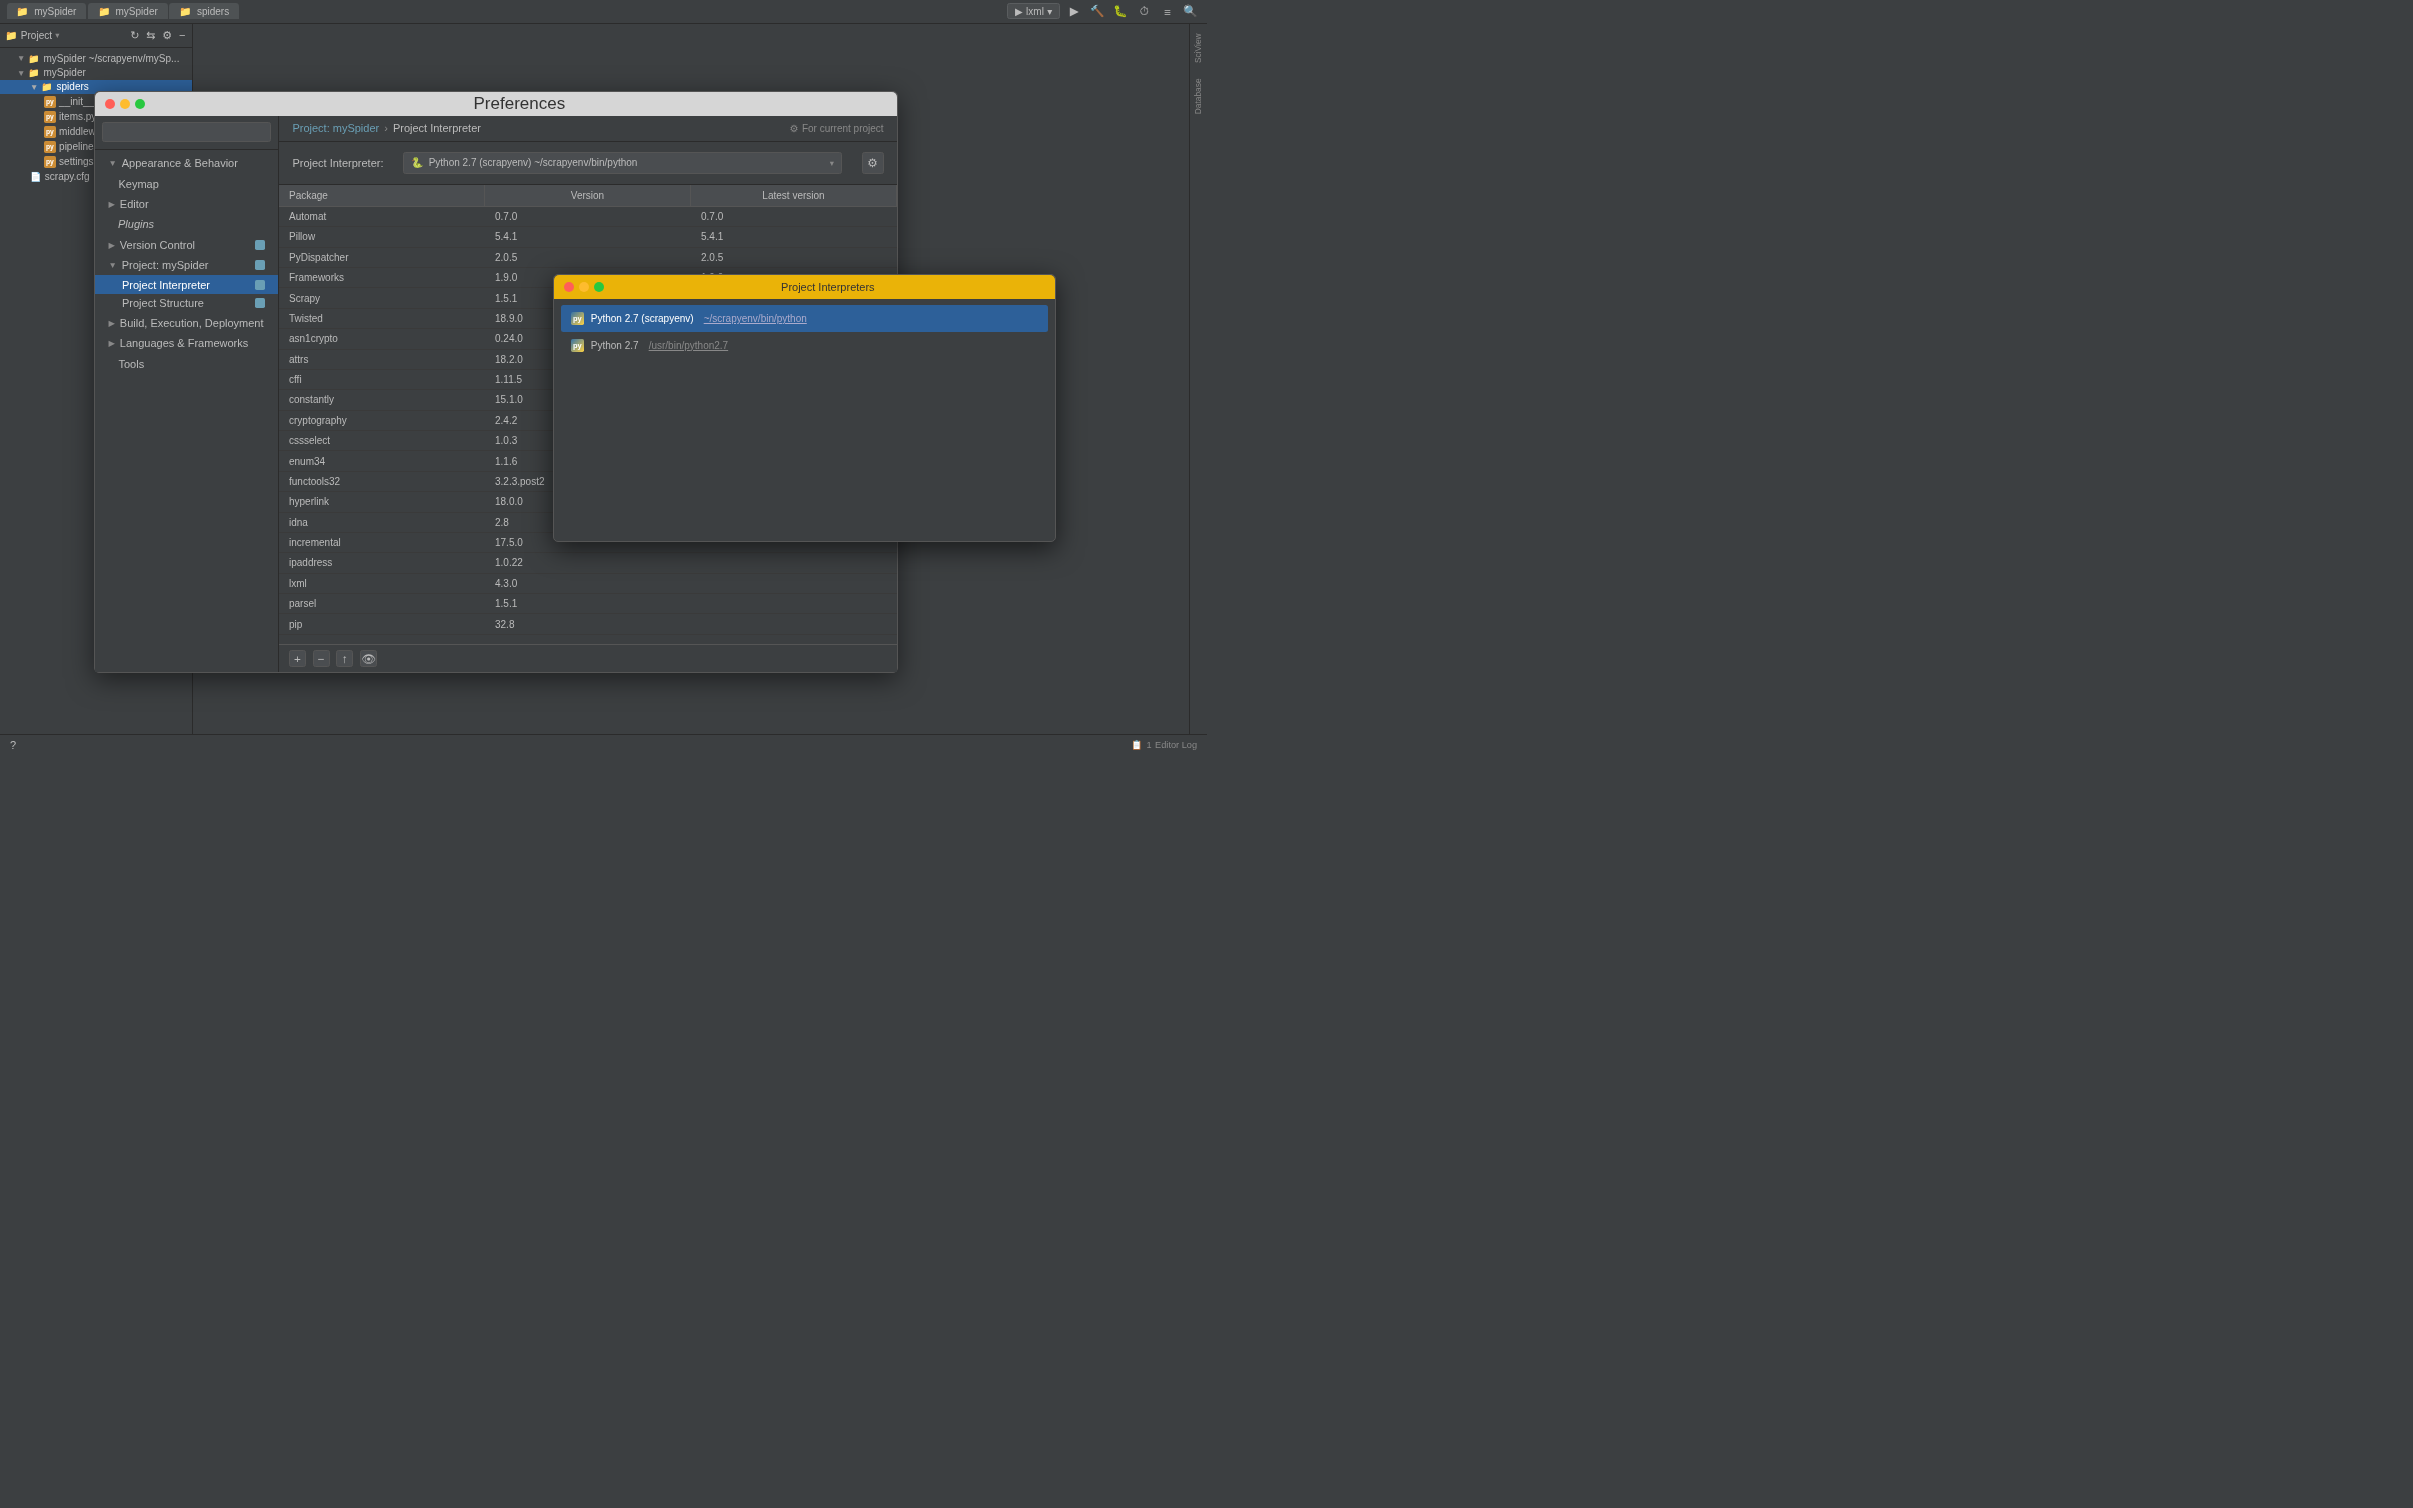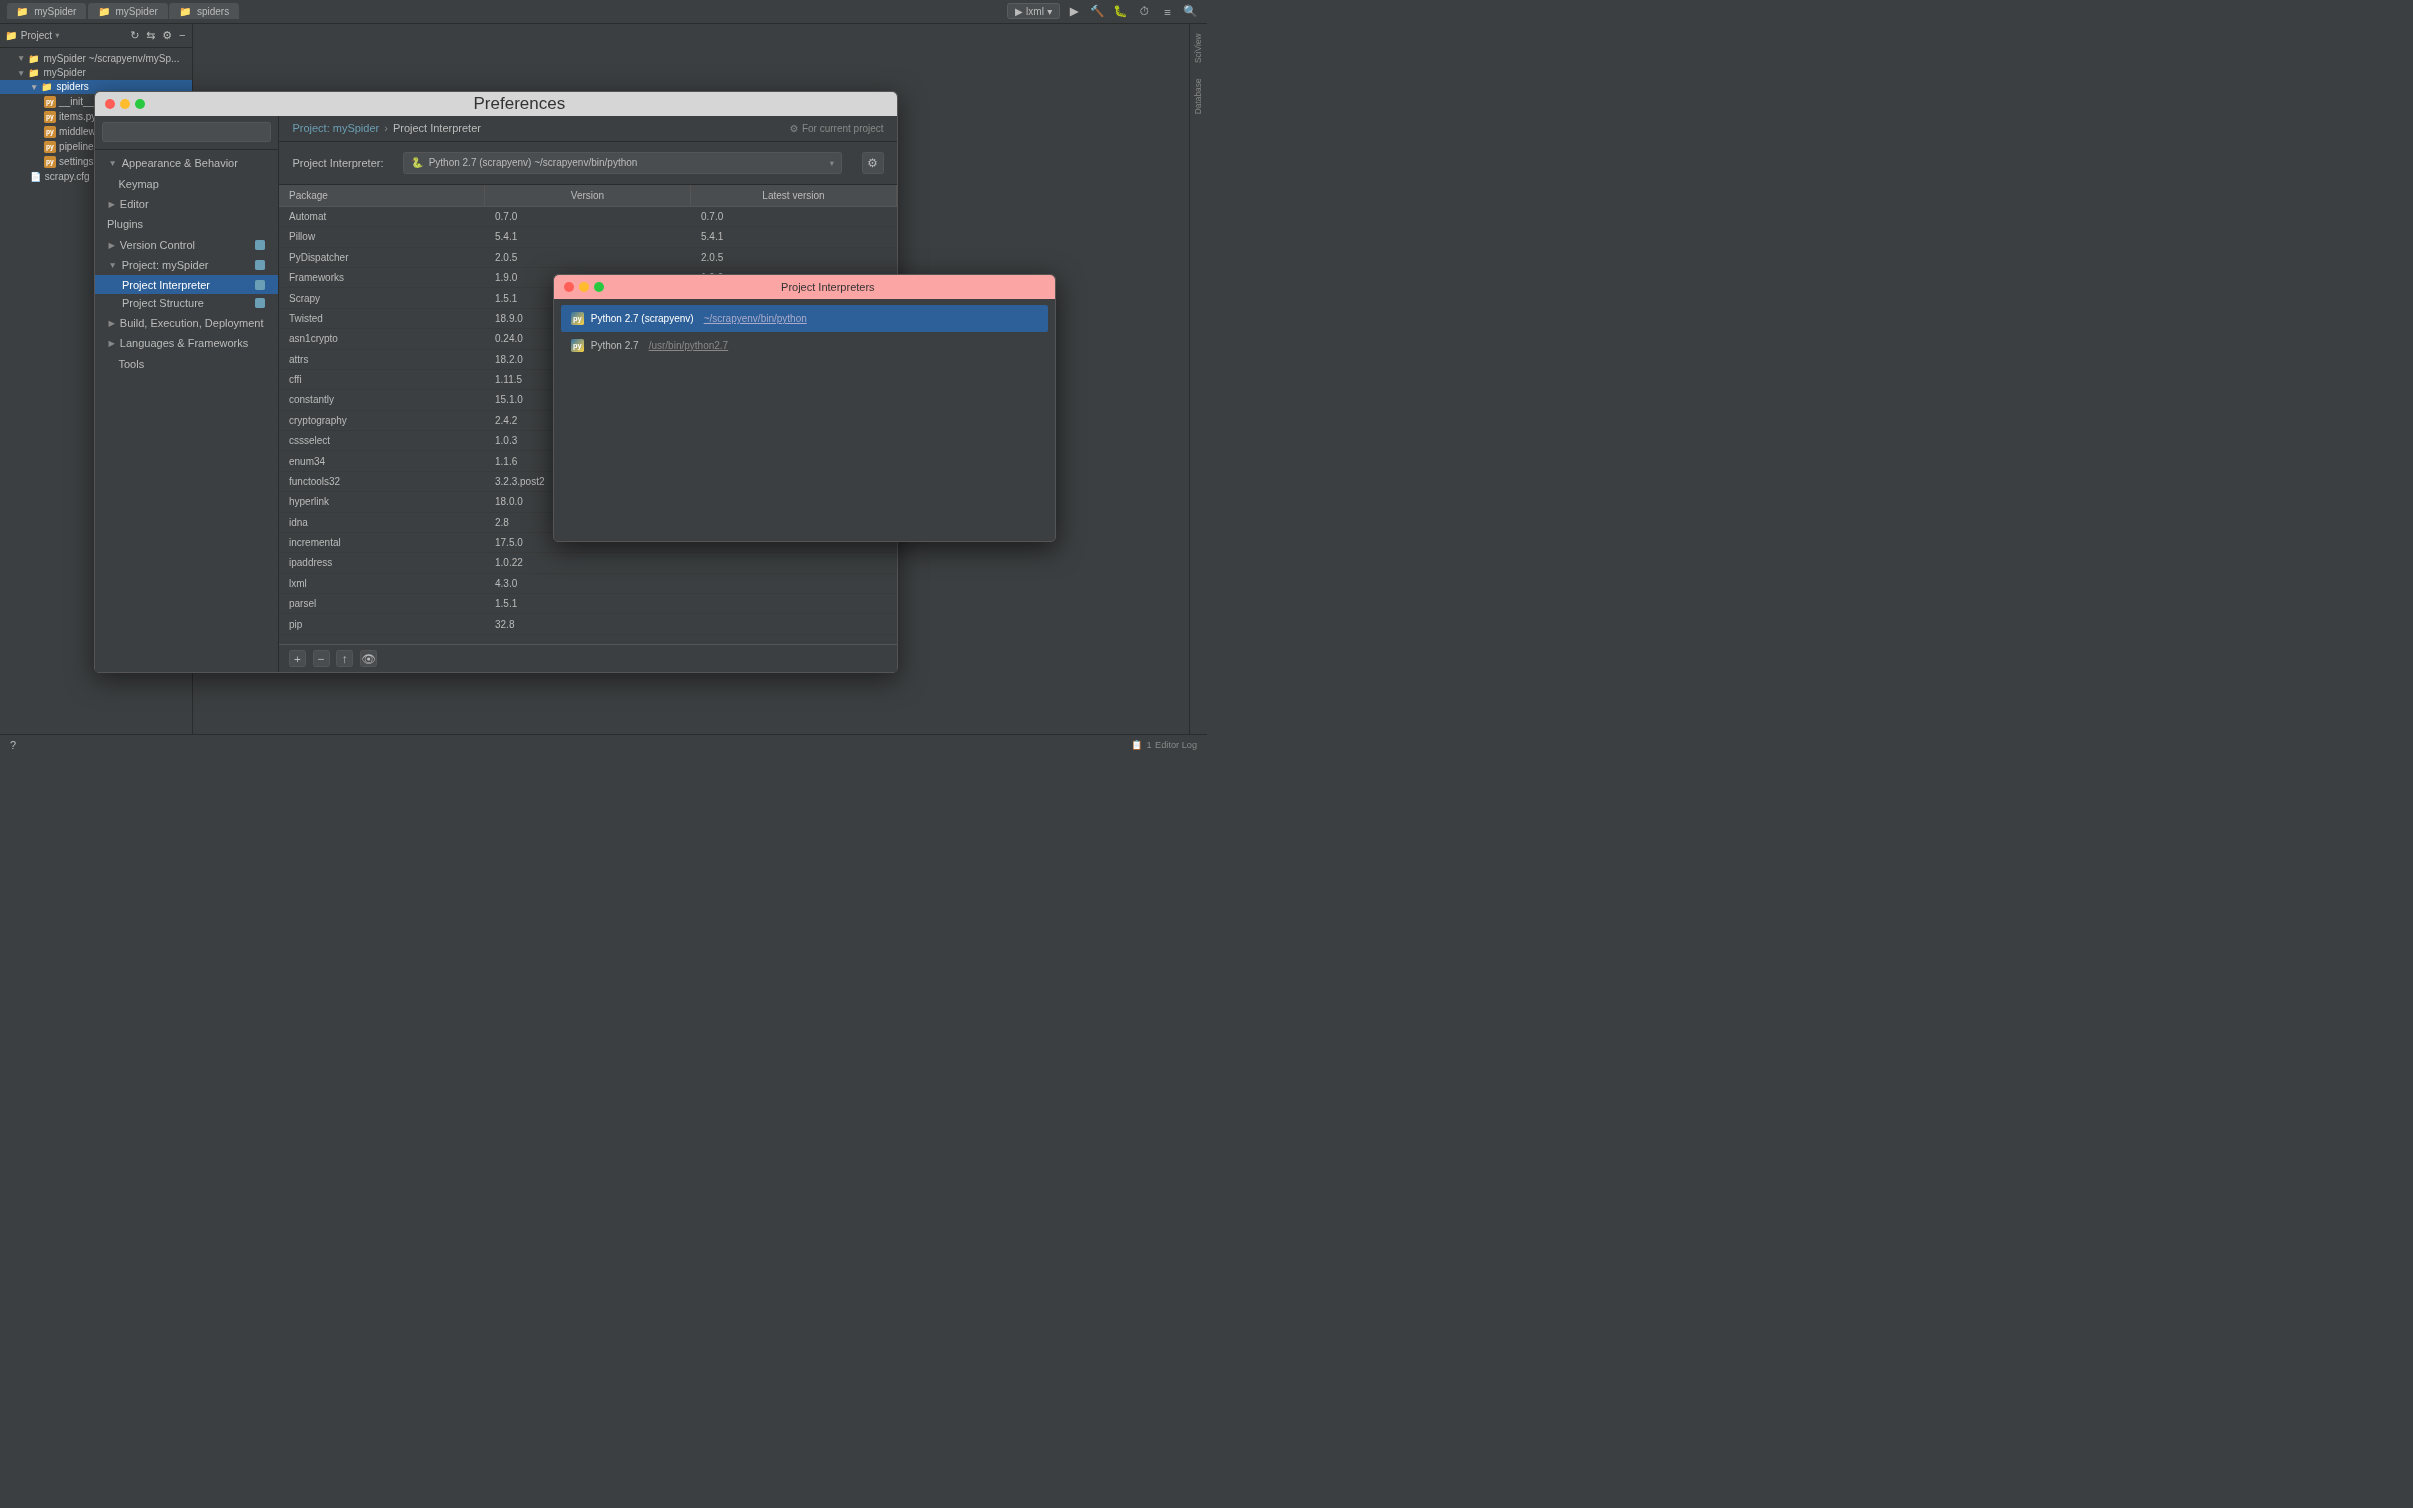--- a/index.html
+++ b/index.html
@@ -79,21 +79,21 @@
     .pkg-row { display: grid; grid-template-columns: 1fr 1fr 1fr; border-bottom: 0.8px solid #3a3a3a; }
     .pkg-cell { padding: 4.2px 10px; font-size: 10px; color: #bbbbbb; }
     .pkg-cell.update-available { color: #bbbbbb; display: flex; align-items: center; gap: 3.4px; }
     .update-arrow { color: #e8a84b; font-size: 8.4px; }
 
     .pkg-table-footer { padding: 5px 10px; display: flex; gap: 6.7px; align-items: center; border-top: 0.8px solid #555; background: #3c3f41; }
     .footer-btn { width: 17px; height: 17px; background: #4a4d50; border: 0.8px solid #555; border-radius: 2.5px; display: flex; align-items: center; justify-content: center; cursor: pointer; color: #bbbbbb; font-size: 11.7px; }
 
     
     .interp-popup { position: absolute; top: 274px; left: 553px; width: 503px; height: 268px; background: #3c3f41; border: 0.8px solid #555; border-radius: 5px; box-shadow: 0 6.7px 27px rgba(0,0,0,0.6); display: flex; flex-direction: column; }
-    .interp-popup-titlebar { background: #fca5a5; border-radius: 5px 5px 0 0; height: 23.5px; display: flex; align-items: center; padding: 0 10px; }
+    .interp-popup-titlebar { background: #eab308; border-radius: 5px 5px 0 0; height: 23.5px; display: flex; align-items: center; padding: 0 10px; }
     .interp-popup-title { flex: 1; text-align: center; font-size: 11px; color: #333; font-weight: 500; }
     .interp-popup-body { flex: 1; padding: 6.7px; }
     .interp-list-item { padding: 6.7px 10px; font-size: 10px; color: #bbbbbb; cursor: pointer; border-radius: 2.5px; display: flex; align-items: center; gap: 6.7px; }
     .interp-list-item.selected { background: #2d6099; color: #ffffff; }
     .interp-list-item .path { color: #888; font-size: 10px; margin-left: 3.4px; text-decoration: underline; }
     .interp-list-item.selected .path { color: #aac; }
     .python-icon { width: 13.4px; height: 13.4px; border-radius: 1.7px; background: linear-gradient(135deg, #3572a5, #ffd343); display: flex; align-items: center; justify-content: center; font-size: 7.5px; color: white; font-weight: bold; }
 
     
     .status-bar { position: absolute; bottom: 0; left: 0; width: 100%; height: 20px; background: #3c3f41; border-top: 0.8px solid #2b2b2b; display: flex; align-items: center; padding: 0 10px; gap: 6.7px; }
@@ -219,21 +219,21 @@
           <span style="font-size:8.4px; color:#888;">▼</span>
           <span>Appearance &amp; Behavior</span>
         </div>
         <div class="nav-item" style="padding-left: 23.5px;">
           <span>Keymap</span>
         </div>
         <div class="nav-item">
           <span style="font-size:8.4px; color:#888;">▶</span>
           <span>Editor</span>
         </div>
-        <div class="nav-item" style="padding-left: 12px;">
+        <div class="nav-item" style="padding-left: 23px; font-style: italic;">
           <span>Plugins</span>
         </div>
         <div class="nav-item">
           <span style="font-size:8.4px; color:#888;">▶</span>
           <span>Version Control</span>
           <span style="margin-left: auto; width:10px; height:10px; background:#6a9fb5; border-radius:1.7px;"></span>
         </div>
         <div class="nav-item">
           <span style="font-size:8.4px; color:#888;">▼</span>
           <span>Project: mySpider</span>

